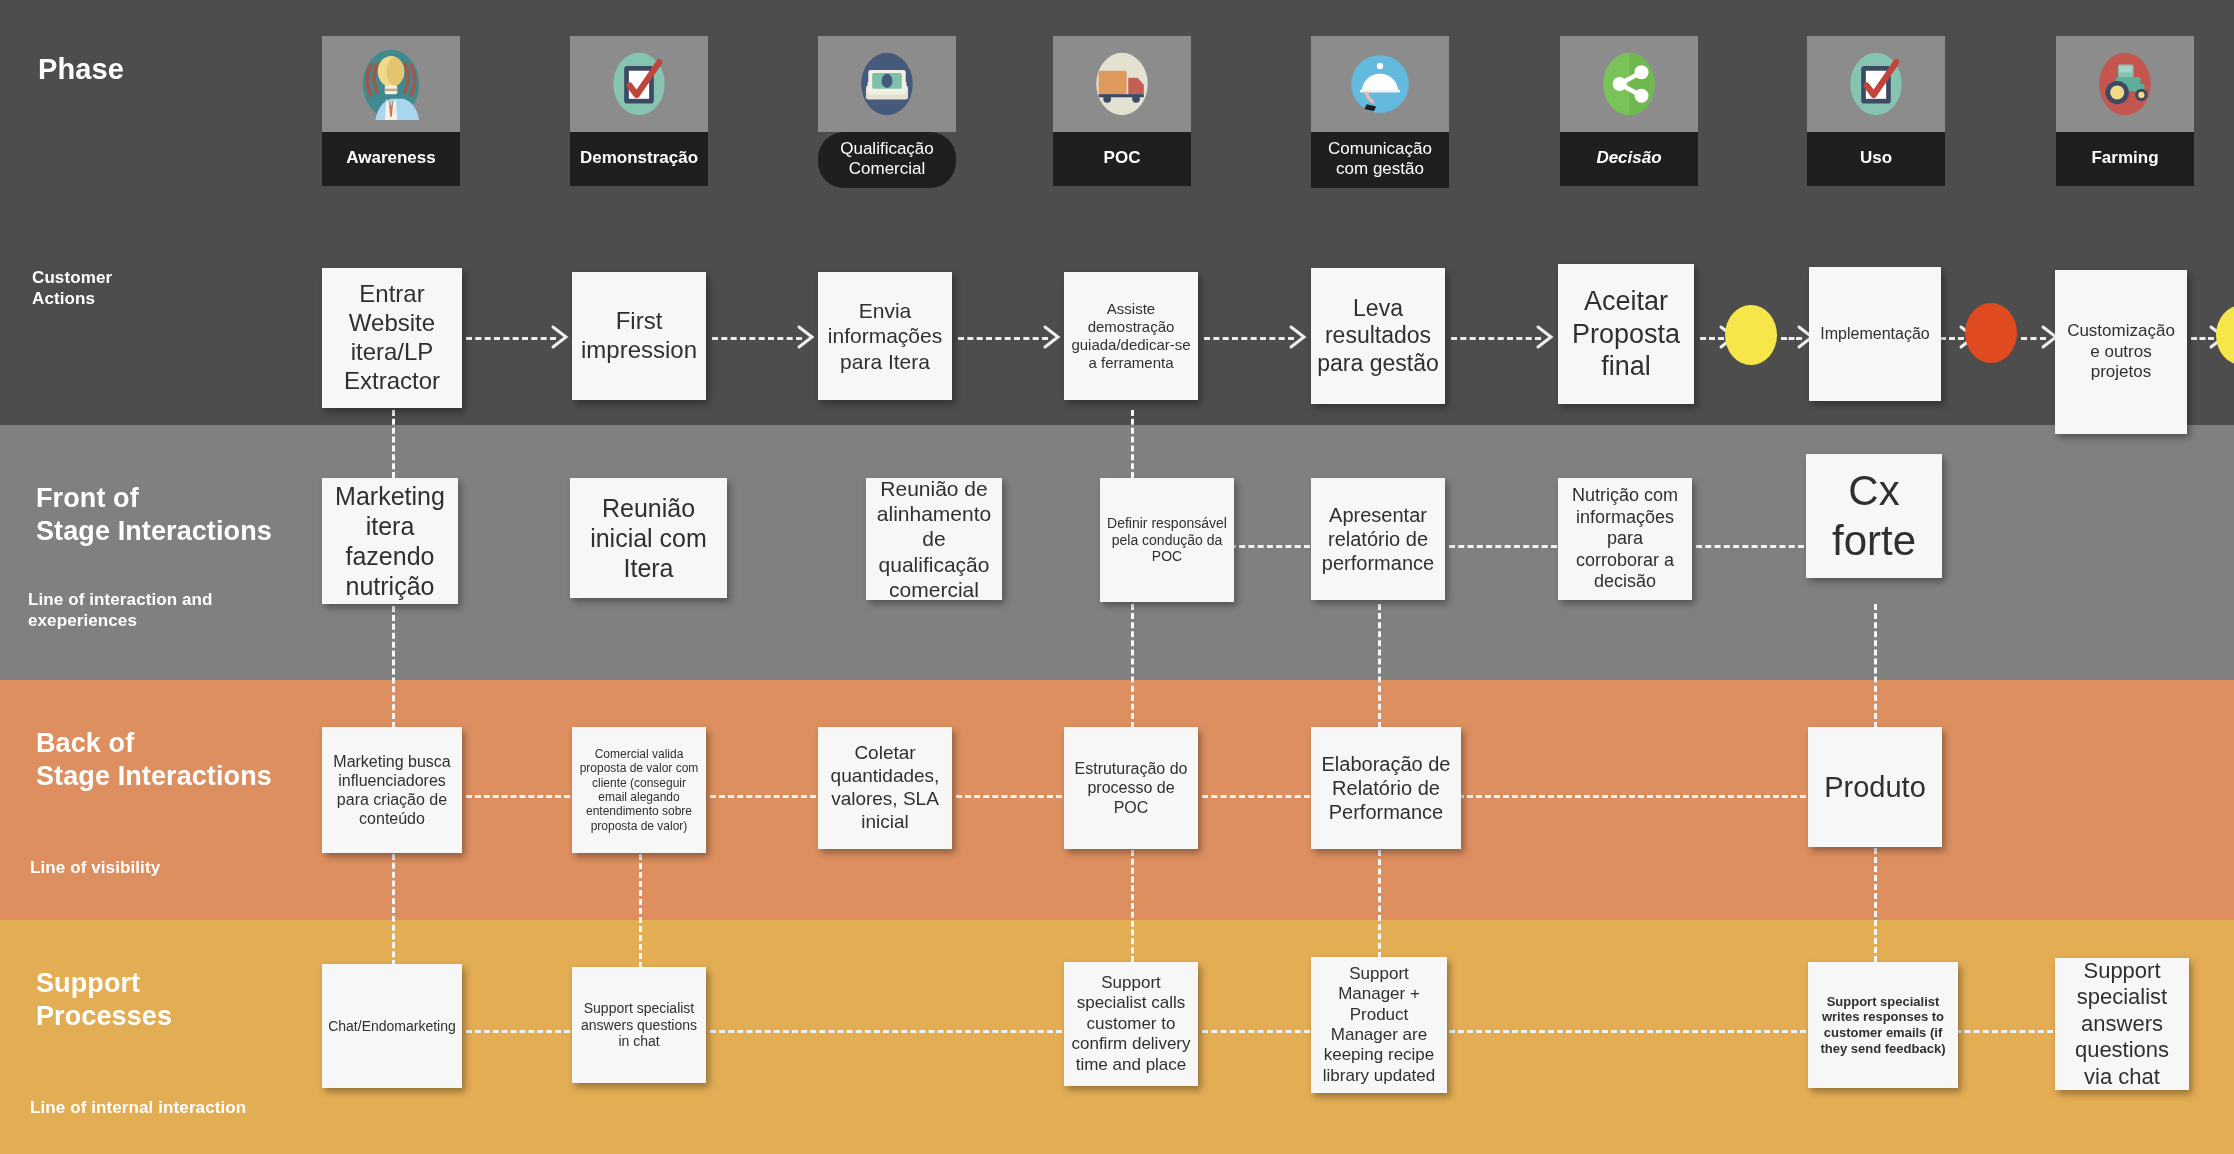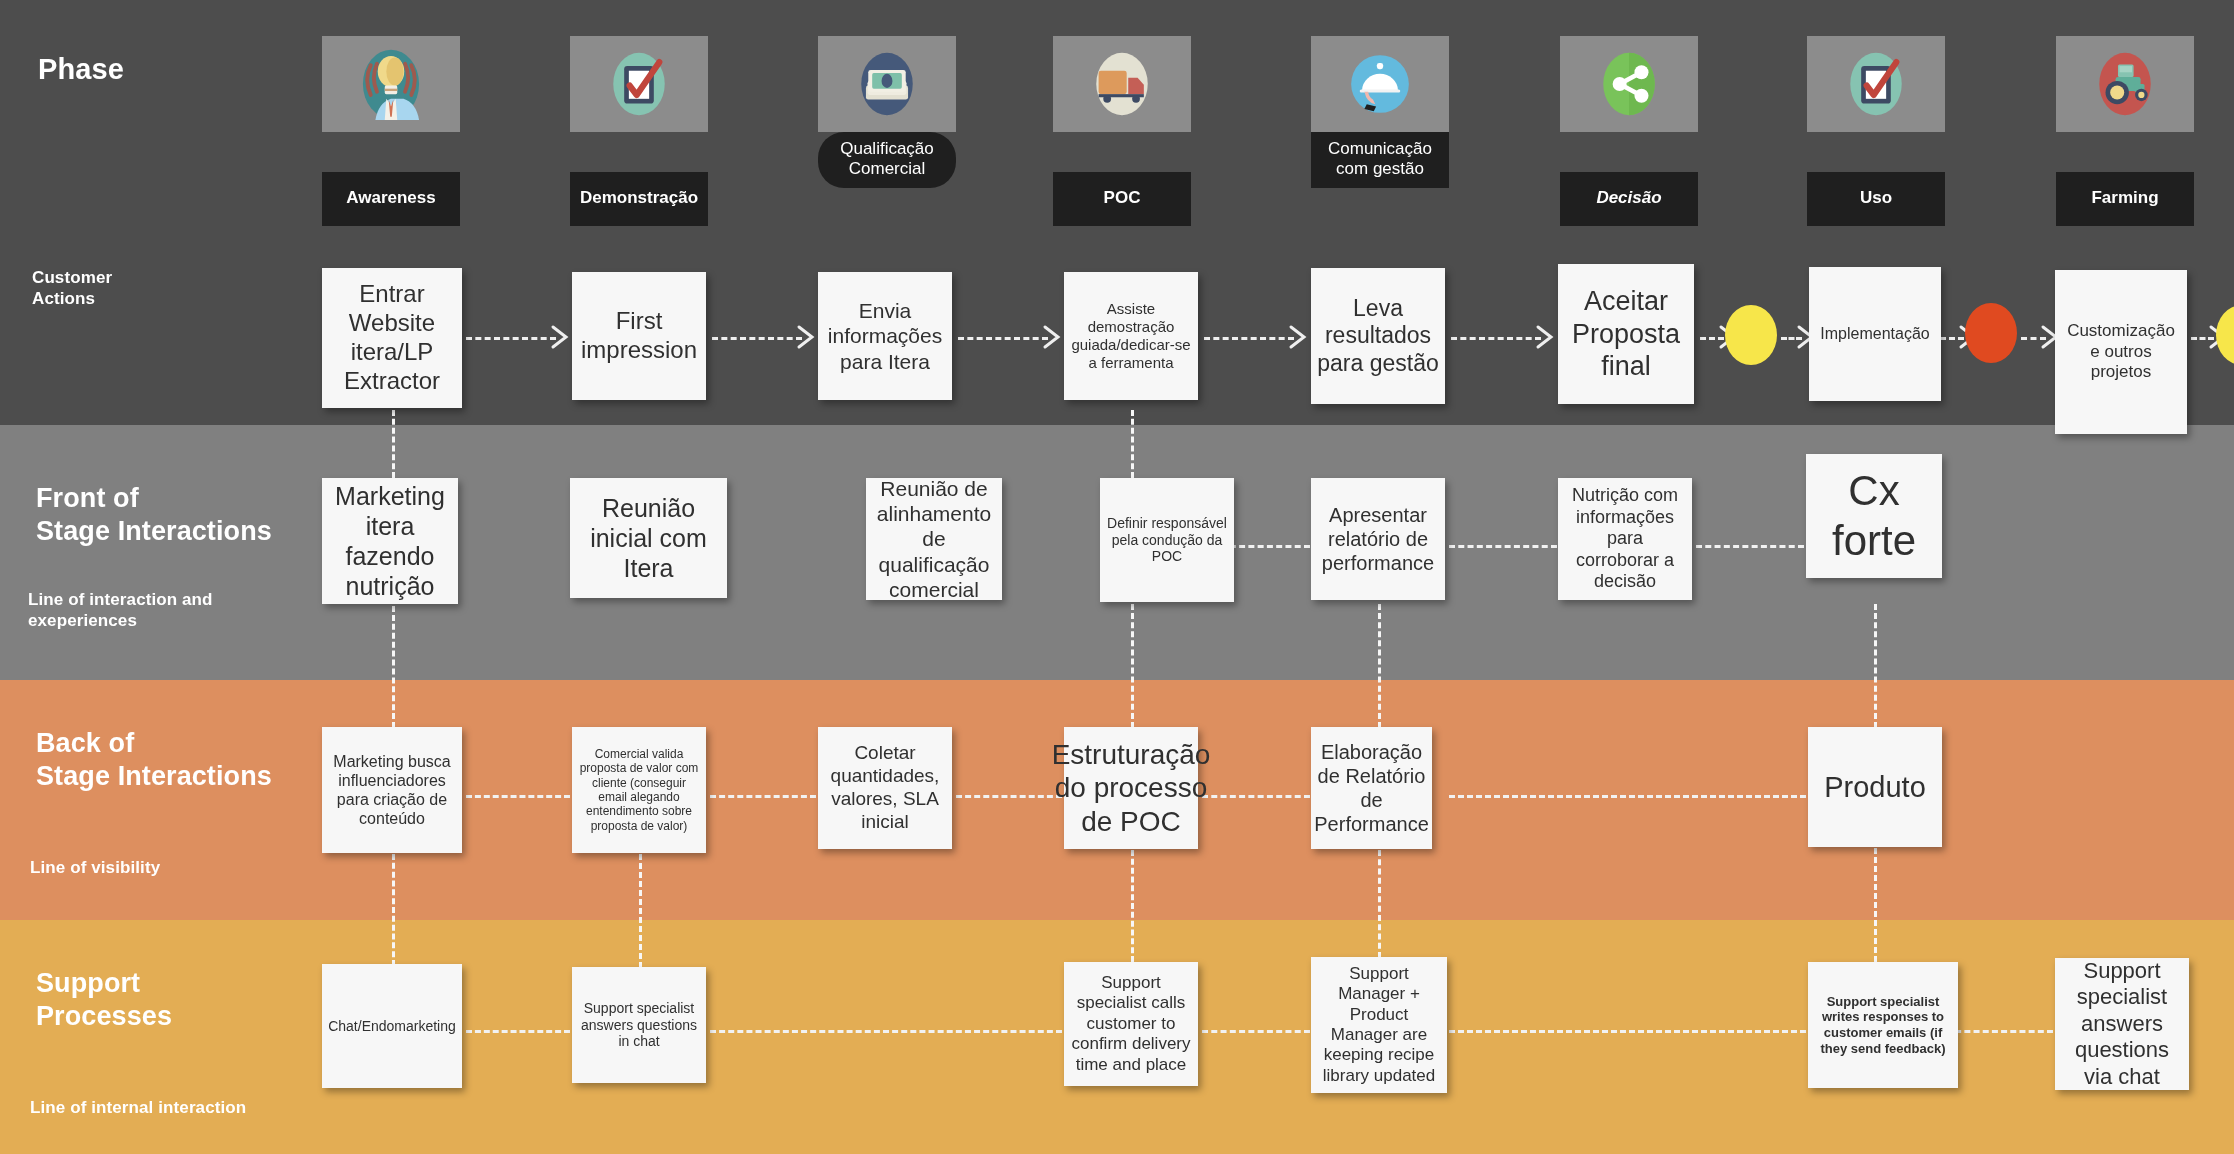--- a/index.html
+++ b/index.html
@@ -37,21 +37,21 @@
   .phase-icon-box{
     width:138px;height:96px;background:#8c8c8c;
     display:flex;align-items:center;justify-content:center;
   }
   .phase-icon-box svg{display:block;}
   .phase-caption{
     background:#1f1f1f;color:#ffffff;text-align:center;
     padding:7px 2px 9px;font-size:17px;line-height:1.18;
     min-height:38px;display:flex;align-items:center;justify-content:center;
   }
-  .phase-caption.bold{font-weight:bold;margin-top:40px;}
+  .phase-caption.bold{font-weight:bold;}
 
   
   .card{
     position:absolute;background:#f7f7f7;
     box-shadow:3px 4px 7px rgba(0,0,0,.34);
     display:flex;align-items:center;justify-content:center;
     text-align:center;color:#303030;
     padding:4px 6px;box-sizing:border-box;line-height:1.2;
     font-family:"Liberation Sans","DejaVu Sans",sans-serif;
   }
@@ -311,22 +311,22 @@
       <div class="card" style="left: 818px; top: 478px; width: 136px; height: 122px; font-size: 21px; margin-left: 48px;">Reunião de alinhamento de qualificação comercial</div>
       <div class="card" style="left: 1064px; top: 478px; width: 134px; height: 124px; font-size: 14px; margin-left: 36px;">Definir responsável pela condução da POC</div>
       <div class="card" style="left: 1311px; top: 478px; width: 134px; height: 122px; font-size: 20px;">Apresentar relatório de performance</div>
       <div class="card" style="left: 1558px; top: 478px; width: 134px; height: 122px; font-size: 18px;">Nutrição com informações para corroborar a decisão</div>
       <div class="card" style="left: 1806px; top: 454px; width: 136px; height: 124px; font-size: 42px;">Cx forte</div>
     </div>
   <div id="layer-back">
       <div class="card" style="left: 322px; top: 727px; width: 140px; height: 126px; font-size: 16px;">Marketing busca influenciadores para criação de conteúdo</div>
       <div class="card" style="left: 572px; top: 727px; width: 134px; height: 126px; font-size: 12px;">Comercial valida proposta de valor com cliente (conseguir email alegando entendimento sobre proposta de valor)</div>
       <div class="card" style="left: 818px; top: 727px; width: 134px; height: 122px; font-size: 19px;">Coletar quantidades, valores, SLA inicial</div>
-      <div class="card" style="left: 1064px; top: 727px; width: 134px; height: 122px; font-size: 28px;">Estruturação do processo de POC</div>
-      <div class="card" style="left: 1311px; top: 727px; width: 121px; height: 122px; font-size: 20px;">Elaboração de Relatório de Performance</div>
+      <div class="card" style="left: 1064px; top: 727px; width: 134px; height: 122px; font-size: 16px;">Estruturação do processo de POC</div>
+      <div class="card" style="left: 1311px; top: 727px; width: 150px; height: 122px; font-size: 20px;">Elaboração de Relatório de Performance</div>
       <div class="card" style="left: 1808px; top: 727px; width: 134px; height: 120px; font-size: 29px;">Produto</div>
     </div>
   <div id="layer-support">
       <div class="card" style="left: 322px; top: 964px; width: 140px; height: 124px; font-size: 14px;">Chat/Endomarketing</div>
       <div class="card" style="left: 572px; top: 967px; width: 134px; height: 116px; font-size: 14px;">Support specialist answers questions in chat</div>
       <div class="card" style="left: 1064px; top: 962px; width: 134px; height: 124px; font-size: 17px;">Support specialist calls customer to confirm delivery time and place</div>
       <div class="card" style="left: 1311px; top: 957px; width: 136px; height: 136px; font-size: 17px;">Support Manager + Product Manager are keeping recipe library updated</div>
       <div class="card" style="left: 1808px; top: 962px; width: 150px; height: 126px; font-size: 13px; font-weight: bold;">Support specialist writes responses to customer emails (if they send feedback)</div>
       <div class="card" style="left: 2055px; top: 958px; width: 134px; height: 132px; font-size: 22px;">Support specialist answers questions via chat</div>
     </div>

